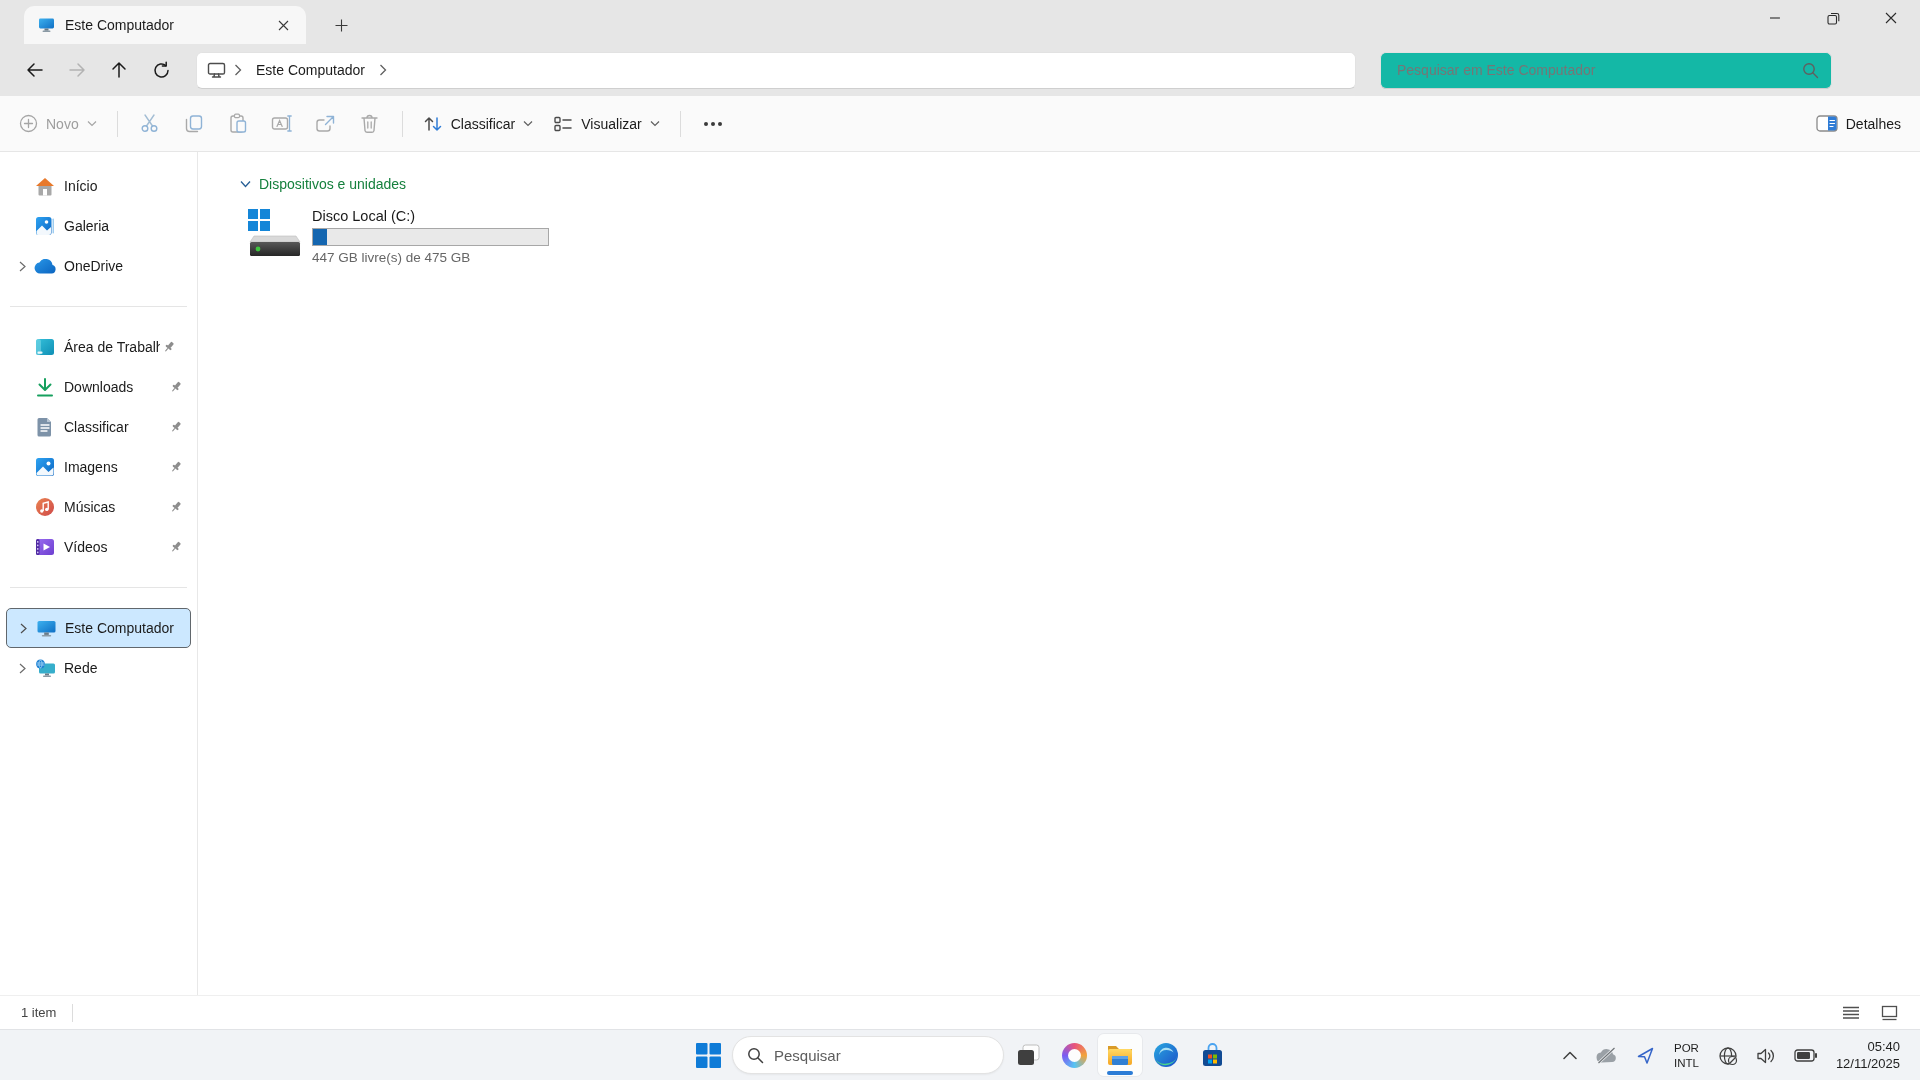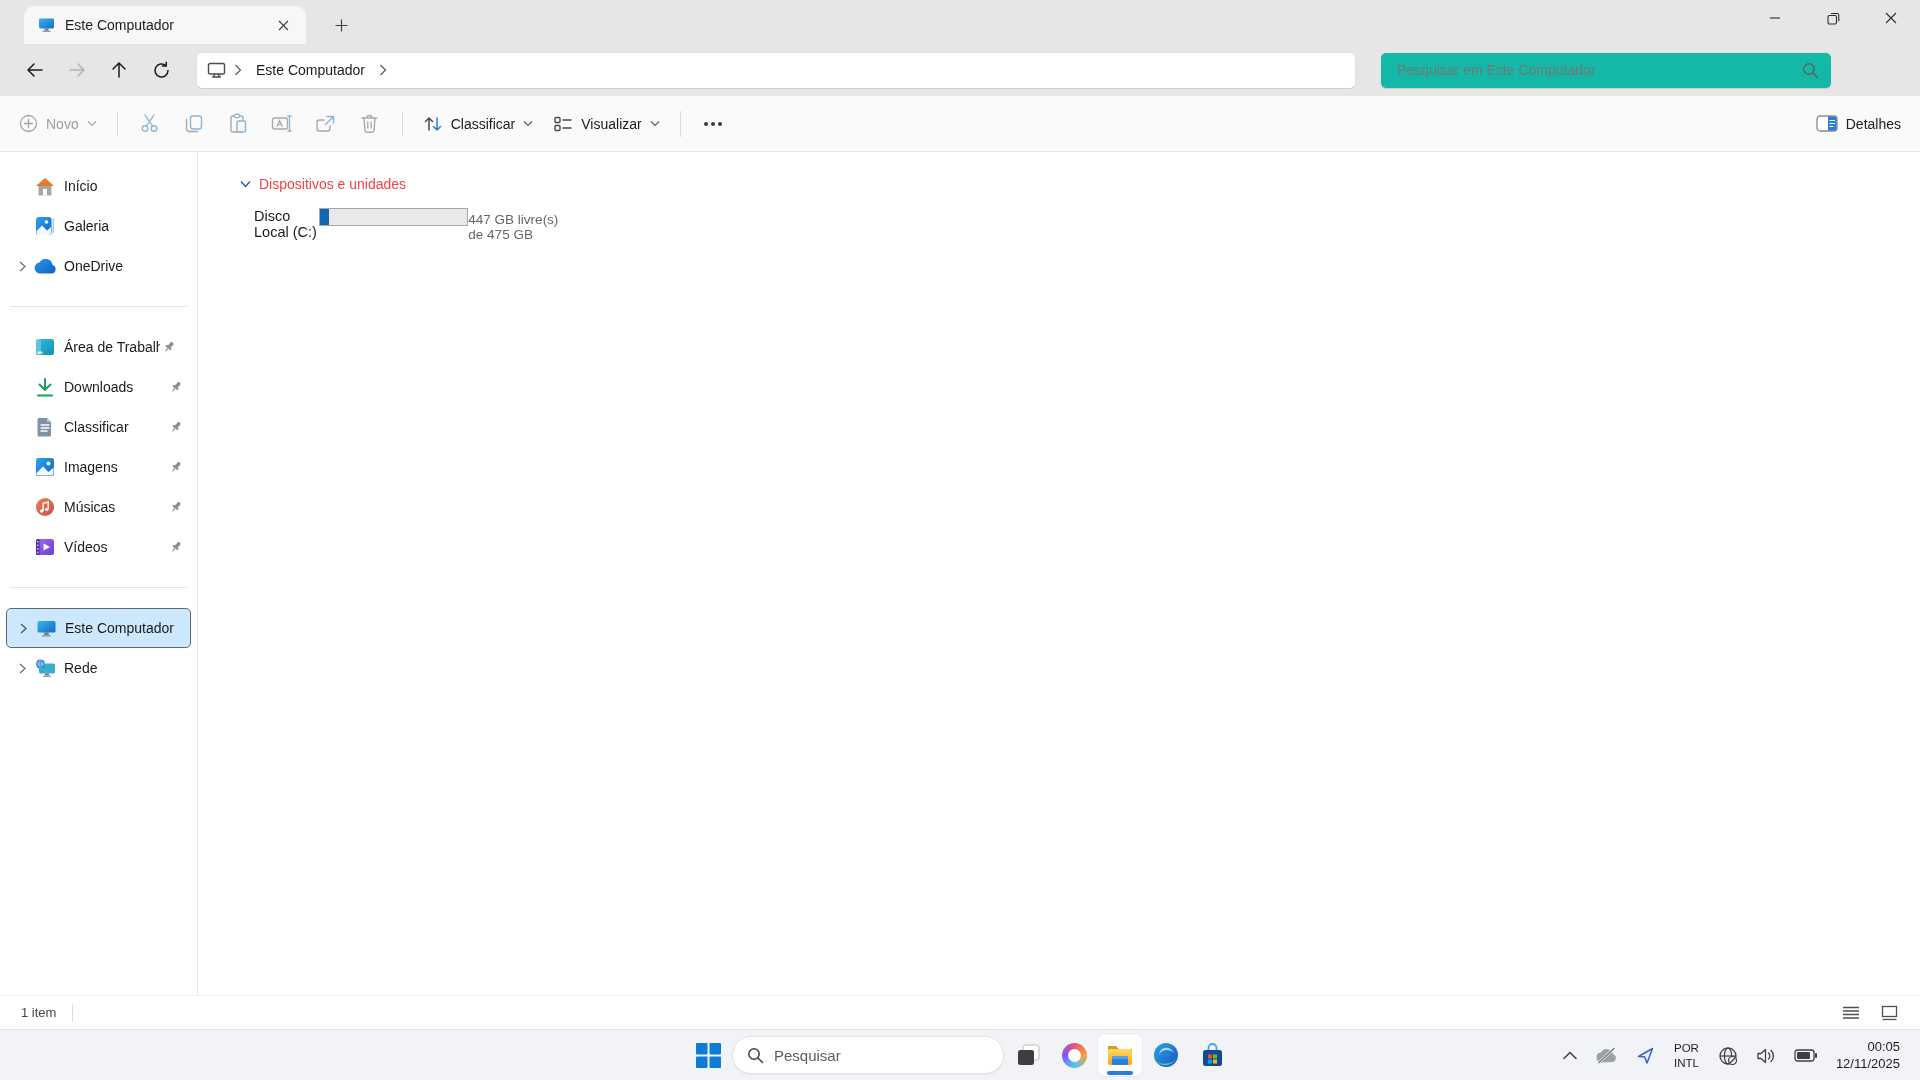--- a/index.html
+++ b/index.html
@@ -46,23 +46,23 @@
   .sidebar { width:198px; border-right:1px solid #e8e8e8; padding-top:14px; flex:0 0 auto; }
   .side-item { height:40px; display:flex; align-items:center; margin:0 6px; padding:0 6px; border-radius:5px; position:relative; }
   .side-chevron { width:20px; display:flex; justify-content:center; flex:0 0 auto; }
   .side-icon { width:22px; height:22px; margin:0 8px 0 2px; display:flex; align-items:center; justify-content:center; flex:0 0 auto; }
   .side-label { font-size:14px; white-space:nowrap; overflow:hidden; flex:1; }
   .side-pin { width:18px; display:flex; justify-content:center; flex:0 0 auto; }
   .side-item.selected { background:#cce8ff; border:1px solid #61676c; }
   .side-sep { height:1px; background:#e5e5e5; margin:20px 10px; }
 
   .content { flex:1; padding:24px 0 0 14px; }
-  .group-header { display:flex; align-items:center; gap:8px; color:#ef4444; font-size:14px; }
+  .group-header { display:flex; align-items:center; gap:8px; color:#15803d; font-size:14px; }
   .drive-tile { display:flex; margin-top:12px; width:316px; padding:4px; gap:10px; border-radius:4px; }
-  .drive-info { display:flex; flex-direction:row; }
+  .drive-info { display:flex; flex-direction:column; }
   .drive-name { font-size:14.5px; color:#191919; margin-bottom:4px; }
   .drive-bar { width:237px; height:18px; border:1px solid #a7a7a7; background:#e9e9e9; }
   .drive-fill { height:100%; background:#1466b0; }
   .drive-free { font-size:13.5px; color:#666666; margin-top:4px; }
 
   
   .statusbar { height:34px; border-top:1px solid #efefef; display:flex; align-items:center; padding:0 14px 0 21px; flex:0 0 auto; }
   .status-count { font-size:13px; color:#444; }
   .status-sep { width:1px; height:18px; background:#dcdcdc; margin-left:16px; }
   .status-spacer { flex:1; }
@@ -709,18 +709,18 @@
           </svg>
       </div>
       <div class="tray-btn">
         <svg width="23" height="13" viewBox="0 0 23 13">
           <rect x="1" y="1" width="19" height="11" rx="2.5" fill="none" stroke="#3f3f3f" stroke-width="1.3"></rect>
           <rect x="3" y="3" width="13" height="7" rx="1.2" fill="#3f3f3f"></rect>
           <rect x="21" y="4" width="2" height="5" rx="1" fill="#3f3f3f"></rect>
           </svg>
       </div>
       <div class="tray-clock">
-        <span>00:05</span>
+        <span>05:40</span>
         <span>12/11/2025</span>
       </div>
     </div>
   </div>
 </div>
 
 </body></html>

